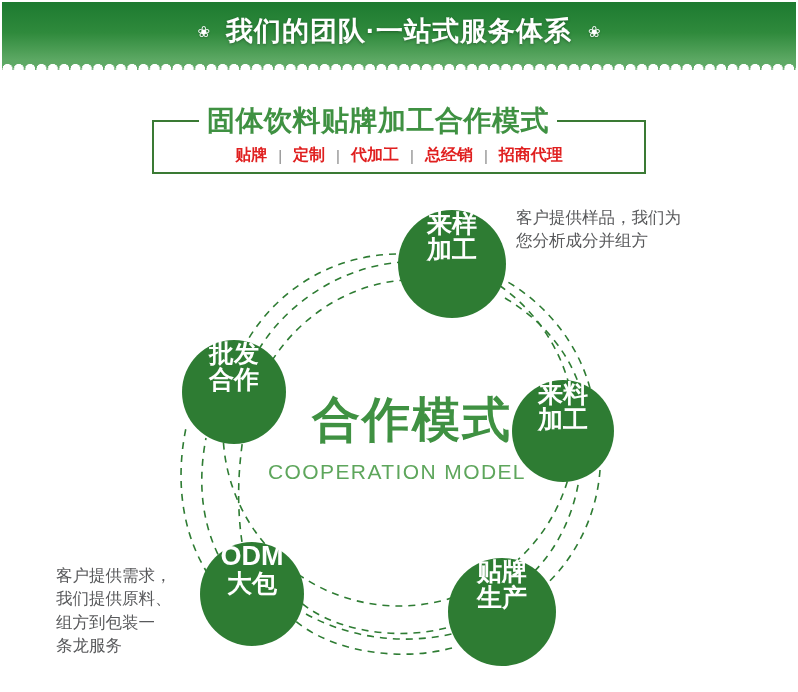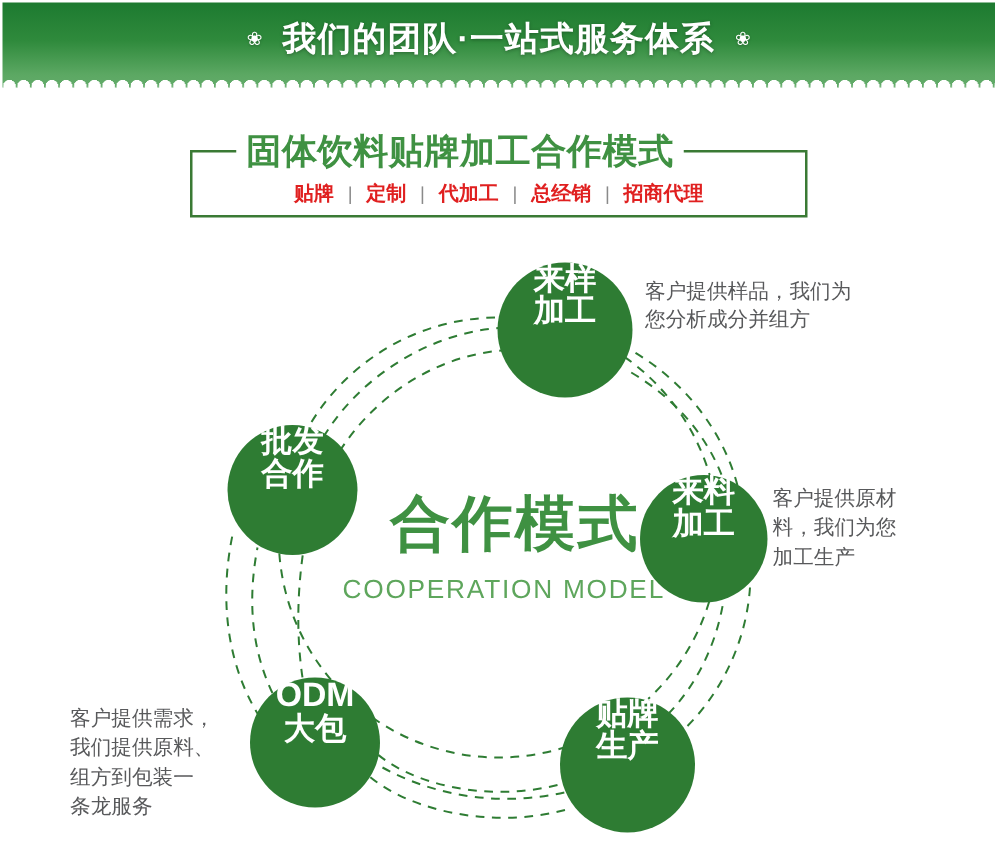--- a/index.html
+++ b/index.html
@@ -90,21 +90,21 @@
     font-weight: bold;
     white-space: nowrap;
   }
   .sub-sep {
     color: #8a8a8a;
     font-size: 15px;
     font-weight: normal;
   }
   #main-title {
     position: absolute;
-    left: 189px;
+    left: 199px;
     top: 104px;
     height: 34px;
     padding: 0 8px;
     background: #ffffff;
     color: #3f9142;
     font-size: 28px;
     font-weight: bold;
     letter-spacing: 0.5px;
     line-height: 34px;
     white-space: nowrap;
@@ -157,38 +157,38 @@
     font-size: 48px;
     font-weight: bold;
     letter-spacing: 2px;
     line-height: 1;
     white-space: nowrap;
   }
   #center-en {
     position: absolute;
     left: 262px; top: 281px;
     width: 270px;
-    text-align: right;
+    text-align: center;
     color: #5ea65c;
     font-size: 21px;
     letter-spacing: 1.4px;
     line-height: 1;
     white-space: nowrap;
   }
 
   
   .desc {
     position: absolute;
     color: #58595b;
     font-size: 16.5px;
     line-height: 1.42;
     white-space: pre-line;
   }
   #desc-pifa    { left: 74px;  top: 50px;  width: 200px; }
-  #desc-laiyang { left: 516px; top: 42px;  width: 240px; }
+  #desc-laiyang { left: 516px; top: 26px;  width: 240px; }
   #desc-lailiao { left: 618px; top: 208px; width: 180px; }
   #desc-odm     { left: 56px;  top: 352px; width: 190px; margin-top: 32px; }
   #desc-tiepai  { left: 562px; top: 398px; width: 230px; }
 </style>
 </head>
 <body>
 
 <div id="banner">
   <div id="banner-bg"></div>
   <div id="banner-inner">
@@ -259,21 +259,18 @@
   <div class="node" id="node-tiepai">
     <span>贴牌</span>
     <span>生产</span>
   </div>
 
   <div id="center-cn">合作模式</div>
   <div id="center-en">COOPERATION MODEL</div>
 
   <div class="desc" id="desc-laiyang">客户提供样品，我们为
 您分析成分并组方</div>
-  <div class="desc" id="desc-lailiao">客户提供原材
-料，我们为您
-加工生产</div>
   <div class="desc" id="desc-odm">客户提供需求，
 我们提供原料、
 组方到包装一
 条龙服务</div>
 
 </div>
 
 </body></html>

